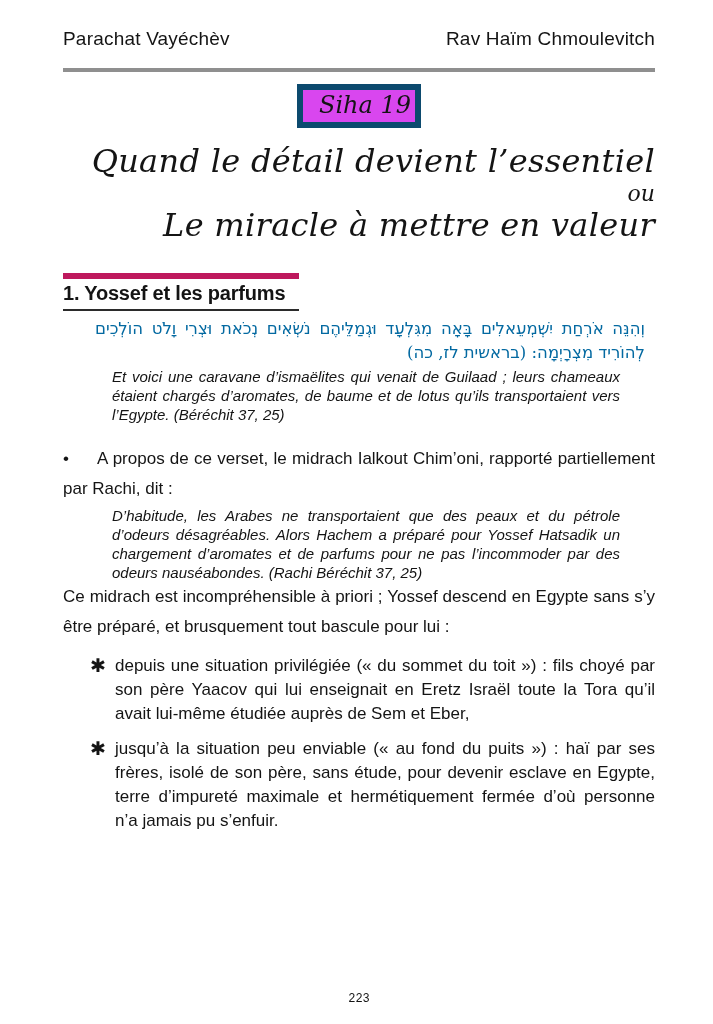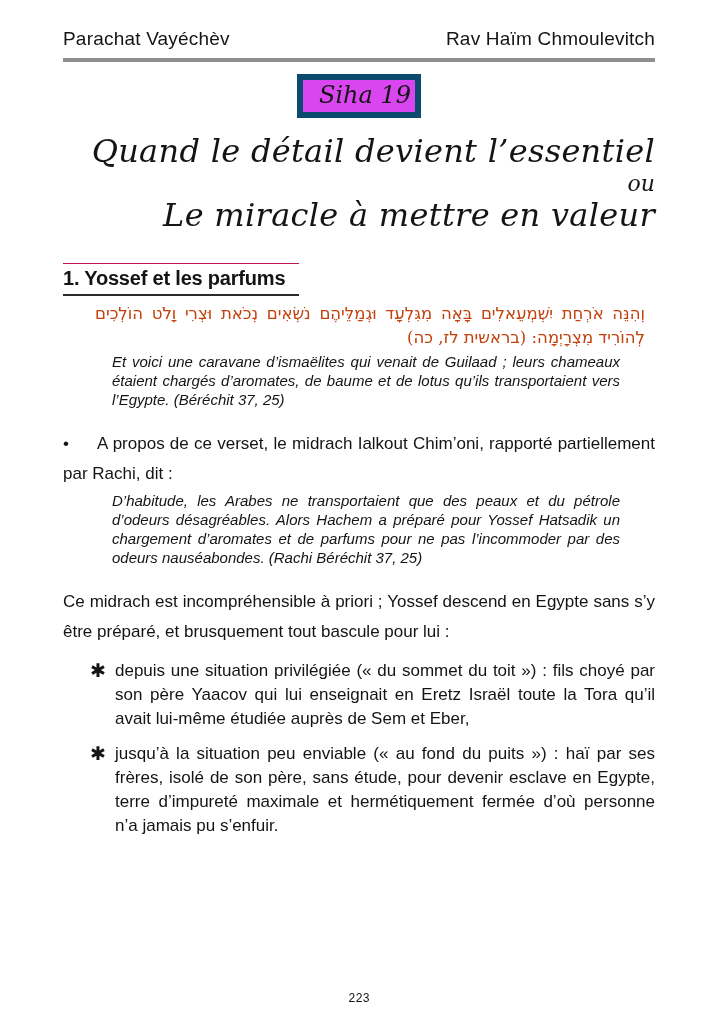--- a/index.html
+++ b/index.html
@@ -12,21 +12,21 @@
   }
   .page {
     width: 713px; height: 1024px;
     padding: 28px 58px 14px 63px;
     display: flex; flex-direction: column;
   }
   
   .page-header {
     display: flex; justify-content: space-between; align-items: baseline;
     font-size: 19px; letter-spacing: 0.2px;
-    padding-bottom: 8px;
+    padding-bottom: 18px;
     border-bottom: 4px solid #8f8f8f;
   }
   
   .siha-wrap { text-align: center; margin-top: 12px; }
   .siha-box {
     display: inline-block;
     border: 6px solid #0c4a6e;
     background: #d946ef;
     padding: 1px 4px 3px 16px;
     font-family: "DejaVu Serif", serif;
@@ -39,42 +39,42 @@
     font-family: "DejaVu Serif", serif;
     font-style: italic; font-weight: normal;
   }
   .title-line { font-size: 32px; line-height: 39px; letter-spacing: 0.3px; }
   .title-ou   { font-size: 22px; line-height: 25px; }
   
   .section-heading {
     margin-top: 28px;
     width: fit-content;
     font-size: 20px; font-weight: bold; letter-spacing: -0.2px;
-    border-top: 1px solid #be185d;
+    border-top: 6px solid #be185d;
     border-bottom: 2px solid #2b2b2b;
     padding: 3px 14px 4px 0;
   }
   
   .body-para {
     margin-top: 24px;
     font-size: 17px; line-height: 30px;
     text-align: justify;
   }
   .body-para .bullet {
     display: inline-block; width: 34px; font-size: 17px;
   }
-  .plain-para { margin-top: 20px; }
+  .plain-para { margin-top: 0; }
   
   .hebrew {
     margin: 6px 10px 0 32px;
     direction: rtl; unicode-bidi: embed;
     text-align: justify;
     font-family: "DejaVu Serif", "DejaVu Sans", serif;
     font-size: 16.5px; line-height: 24px;
-    color: #c2410c;
+    color: #0369a1;
   }
   
   .translation {
     margin: 2px 35px 0 49px;
     font-size: 15px; line-height: 19px;
     font-style: italic;
     text-align: justify;
   }
   
   .star-item {

